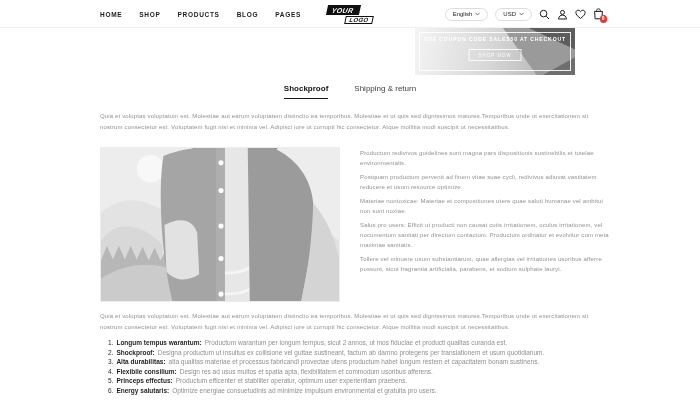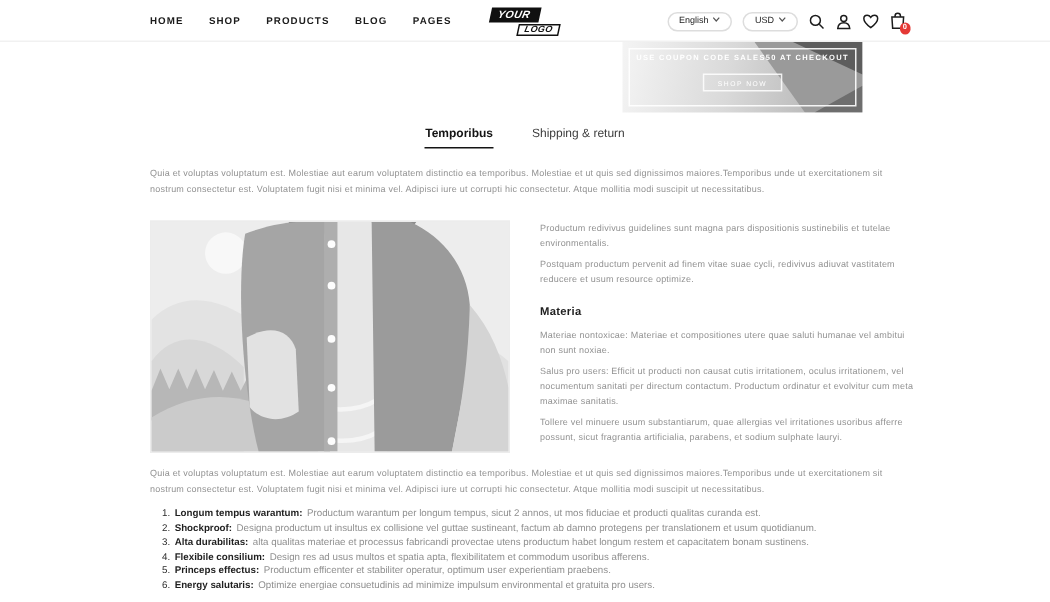--- a/index.html
+++ b/index.html
@@ -123,21 +123,21 @@
   <div class="banner">
     <div class="poly poly1"></div>
     <div class="poly poly2"></div>
     <div class="poly poly3"></div>
     <div class="banner-frame"></div>
     <div class="banner-text">USE COUPON CODE SALES50 AT CHECKOUT</div>
     <button class="banner-btn">SHOP NOW</button>
   </div>
 
   <div class="tabs">
-    <div class="tab active">Temporibus</div>
+    <div class="tab active">Shockproof</div>
     <div class="tab">Shipping &amp; return</div>
   </div>
 
   <p class="para intro">Quia et voluptas voluptatum est. Molestiae aut earum voluptatem distinctio ea temporibus. Molestiae et ut quis sed dignissimos maiores.Temporibus unde ut exercitationem sit nostrum consectetur est. Voluptatem fugit nisi et minima vel. Adipisci iure ut corrupti hic consectetur. Atque mollitia modi suscipit ut necessitatibus.</p>
 
   <div class="product-image">
     <svg viewBox="0 0 240 155" preserveAspectRatio="none">
       <rect x="0" y="0" width="240" height="155" fill="#ededed"></rect>
       <circle cx="50" cy="21" r="14" fill="#f8f8f8"></circle>
       <path d="M0,66 C20,46 46,50 72,70 L72,155 L0,155 Z" fill="#e3e3e3"></path>
@@ -159,21 +159,20 @@
       <circle cx="121" cy="43" r="2.6" fill="#fdfdfd"></circle>
       <circle cx="121" cy="79" r="2.6" fill="#fdfdfd"></circle>
       <circle cx="121" cy="112" r="2.6" fill="#fdfdfd"></circle>
       <circle cx="121" cy="148" r="2.6" fill="#fdfdfd"></circle>
     </svg>
   </div>
 
   <div class="right-col">
     <p>Productum redivivus guidelines sunt magna pars dispositionis sustinebilis et tutelae environmentalis.</p>
     <p>Postquam productum pervenit ad finem vitae suae cycli, redivivus adiuvat vastitatem reducere et usum resource optimize.</p>
-    <h3 class="materia">Materia</h3>
     <p>Materiae nontoxicae: Materiae et compositiones utere quae saluti humanae vel ambitui non sunt noxiae.</p>
     <p>Salus pro users: Efficit ut producti non causat cutis irritationem, oculus irritationem, vel nocumentum sanitati per directum contactum. Productum ordinatur et evolvitur cum meta maximae sanitatis.</p>
     <p>Tollere vel minuere usum substantiarum, quae allergias vel irritationes usoribus afferre possunt, sicut fragrantia artificialia, parabens, et sodium sulphate lauryi.</p>
   </div>
 
   <p class="para outro">Quia et voluptas voluptatum est. Molestiae aut earum voluptatem distinctio ea temporibus. Molestiae et ut quis sed dignissimos maiores.Temporibus unde ut exercitationem sit nostrum consectetur est. Voluptatem fugit nisi et minima vel. Adipisci iure ut corrupti hic consectetur. Atque mollitia modi suscipit ut necessitatibus.</p>
 
   <ol class="features">
     <li><span class="num">1.</span><span class="term">Longum tempus warantum:</span><span class="desc">Productum warantum per longum tempus, sicut 2 annos, ut mos fiduciae et producti qualitas curanda est.</span></li>
     <li><span class="num">2.</span><span class="term">Shockproof:</span><span class="desc">Designa productum ut insultus ex collisione vel guttae sustineant, factum ab damno protegens per translationem et usum quotidianum.</span></li>

